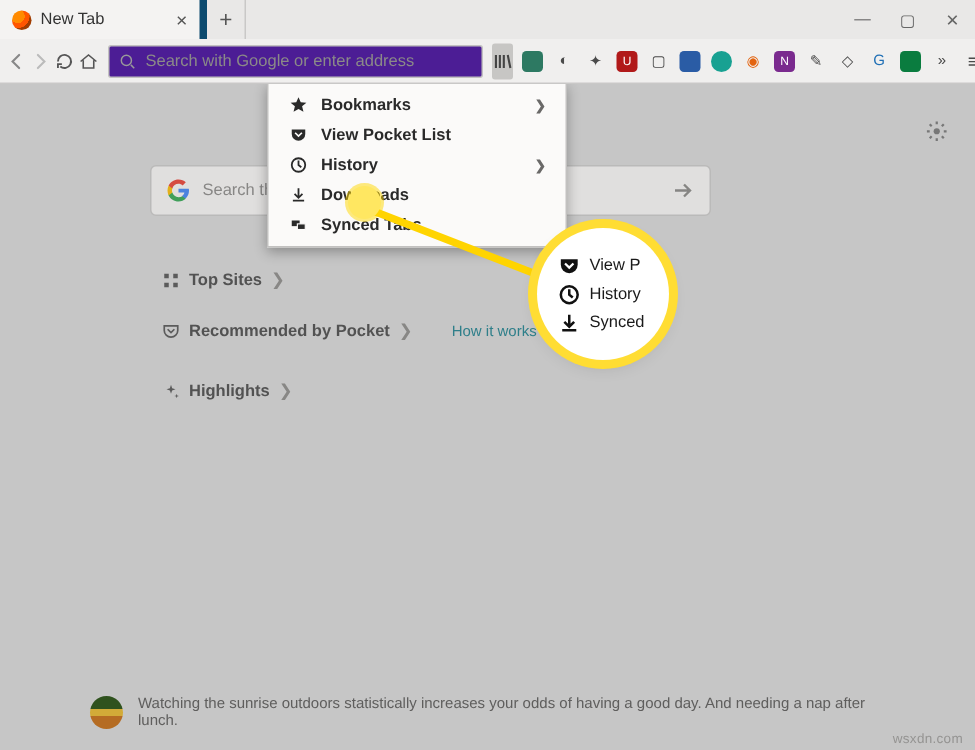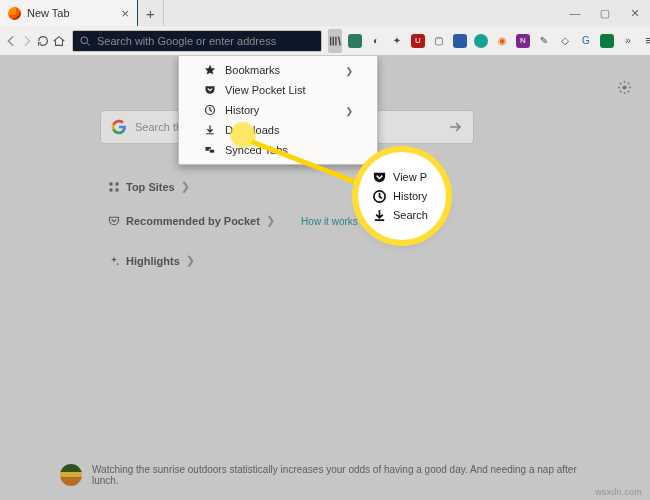--- a/index.html
+++ b/index.html
@@ -20,21 +20,21 @@
     padding: 0 0 0 0;
     position: relative;
   }
   .tab {
     display: flex;
     align-items: center;
     gap: 6px;
     padding: 0 8px 0 8px;
     height: 26px;
     background: #f4f3f2;
-    border-right: 1px solid #0c4a6e;
+    border-right: 5px solid #0c4a6e;
     width: 138px;
   }
   .tab .fav { width: 13px; height: 13px; border-radius: 50%; background: radial-gradient(circle at 30% 30%, #ff8a00 0 35%, #ff5500 36% 60%, #a13c00 61% 100%); }
   .tab-title { flex: 1; font-size: 11px; color: #333; }
   .tab-x { font-size: 13px; color: #555; cursor: pointer; }
   .newtab-plus {
     width: 26px; height: 26px; display: flex; align-items: center; justify-content: center;
     font-size: 15px; color: #555; border-right: 1px solid #c9c8c7;
     background: #e9e8e7;
   }
@@ -46,21 +46,21 @@
     display: flex;
     align-items: center;
     padding: 0 4px;
     gap: 2px;
     border-bottom: 1px solid #c9c8c7;
   }
   .toolbtn { width: 20px; height: 20px; display: flex; align-items:center; justify-content:center; color:#4a4a4a; }
   .urlbar {
     flex: 0 0 250px;
     height: 22px;
-    background: #0f172a;
+    background: #4c1d95;
     border: 1px solid #c2c1c0;
     border-radius: 2px;
     display: flex;
     align-items: center;
     gap: 6px;
     padding: 0 6px;
     margin: 0 4px;
     color: #8b8a88;
   }
   .urlbar svg { flex:0 0 auto; }
@@ -108,24 +108,24 @@
     position:absolute;
     top: 28px; left: 178px;
     width: 200px;
     background: #fbfaf9;
     border:1px solid #c2c1c0;
     box-shadow: 0 3px 8px rgba(0,0,0,.3);
     padding: 4px 0;
     z-index: 5;
   }
   .library-menu .mi {
-    display:flex; align-items:flex-end;
-    padding: 4px 24px;
+    display:flex; align-items:center;
+    padding: 4px 13px;
     gap: 8px;
-    font-size: 11px; color:#2a2a2a;
+    font-size: 11px; color:#2a2a2a;font-weight:bold;
   }
   .library-menu .mi .mi-icon { width:14px; display:flex; align-items:center; justify-content:center;}
   .library-menu .mi .arrow { margin-left:auto; font-size:9px; color:#6a6968;}
   
   .callout-line {
     position:absolute;
     top: 70px; left: 236px;
     width: 160px; height: 70px;
     z-index: 7;
     pointer-events:none;
@@ -341,21 +341,21 @@
       <svg class="ic" viewBox="0 0 16 16">
           <circle cx="8" cy="8" r="6" stroke="#111" stroke-width="1.8" fill="none"></circle>
           <path d="M8 4v4l2.5 2" stroke="#111" stroke-width="1.8" fill="none"></path>
         </svg>
       <span>History</span>
     </div>
     <div class="row">
       <svg class="ic" viewBox="0 0 16 16">
           <path d="M8 2v8M4.5 7 8 10.5 11.5 7M3 13h10" stroke="#111" stroke-width="1.8" fill="none"></path>
         </svg>
-      <span>Search</span>
+      <span>Synced</span>
     </div>
   </div>
 
   <div class="bottom">
     <div class="thumb"></div>
     <span>Watching the sunrise outdoors statistically increases your odds of having a good day. And needing a nap after lunch.</span>
   </div>
 
   <div class="watermark">wsxdn.com</div>
 </div>

